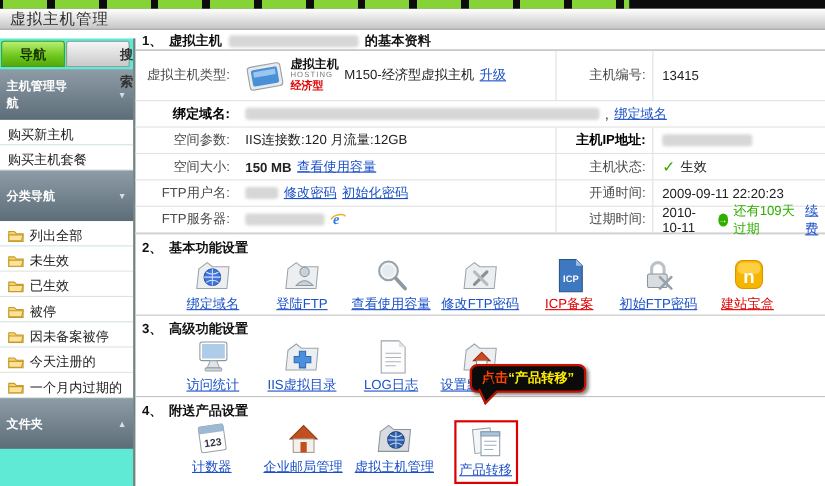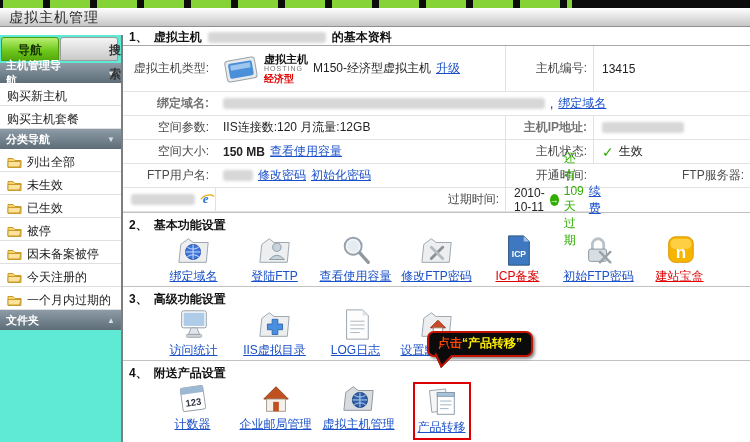--- a/index.html
+++ b/index.html
@@ -14,34 +14,34 @@
        background:linear-gradient(#ffffff,#c6c6c6);border-bottom:1px solid #8f8f8f;}
   .titlebar .t{font-size:14px;color:#2b2b2b;padding:1px 0 0 9px;letter-spacing:1px;}
   
   .sidebar{position:absolute;top:35px;left:0;width:121px;height:415px;background:#5eead4;border-right:2px solid #7e7e7e;}
   .tabs{display:flex;gap:1px;padding:2px 0 0 1px;height:28px;box-sizing:border-box;}
   .tab{width:58px;height:24px;line-height:24px;text-align:center;font-size:12px;font-weight:bold;
        border-radius:3px 3px 0 0;box-sizing:border-box;cursor:pointer;}
   .tab.active{background:linear-gradient(#b9ef72,#6cc51a 60%,#55a90d);border:1px solid #4d9a0c;color:#173300;}
   .tab.inactive{background:linear-gradient(#f5f5f5,#c9c9c9);border:1px solid #9a9a9a;color:#333;padding-left:48px;}
   .sb-header{height:14px;background:linear-gradient(#8d9ca6,#5d6d77);color:#fff;font-size:11px;font-weight:bold;
-       padding:3px 6px;display:flex;justify-content:space-between;align-items:center;cursor:pointer;gap:41px;}
+       padding:16px 6px;display:flex;justify-content:space-between;align-items:center;cursor:pointer;gap:41px;}
   .sb-header .arr{font-size:8px;color:#d7dee3;}
   .sb-item{height:22px;border-bottom:1px solid #e0e0e0;display:flex;align-items:flex-end;
        padding-left:7px;font-size:12px;color:#222;gap:5px;background:#fff;cursor:pointer;}
   .sb-item svg{flex:0 0 auto;}
   
   .main{position:absolute;top:27px;left:123px;width:627px;height:415px;}
   .sec1-header{height:16px;padding:2px 0 0 6px;font-size:12px;font-weight:bold;color:#111;
        border-bottom:1px solid #a8a8a8;display:flex;align-items:center;gap:6px;}
   .blur{display:inline-block;background:#d7d7d7;border-radius:3px;filter:blur(1.6px);vertical-align:middle;}
   .info{display:grid;grid-template-columns:92px 290px 88px 157px;}
   .cell{border-bottom:1px solid #e2e2e2;display:flex;align-items:center;box-sizing:border-box;}
   .lbl{justify-content:flex-end;padding-right:6px;color:#4a4a4a;text-align:center;}
-  .lbl.bold{font-weight:bold;color:#737373;}
+  .lbl.bold{font-weight:bold;color:#000000;}
   .val{padding-left:8px;gap:5px;}
   .bl{border-left:1px solid #e2e2e2;}
   .h46{height:46px;} .h24{height:24px;}
   .span3{grid-column:2/5;}
   .lk{color:#1a50c8;text-decoration:underline;cursor:pointer;}
   .logo{display:flex;align-items:center;gap:3px;}
   .logo-txt{display:flex;flex-direction:column;line-height:10px;}
   .logo-txt .l1{font-weight:bold;font-size:11px;color:#111;}
   .logo-txt .l2{font-size:7px;color:#777;letter-spacing:1px;}
   .logo-txt .l3{font-size:10px;font-weight:bold;color:#e00000;}
@@ -212,20 +212,21 @@
       <span>生效</span>
     </div>
 
     <div class="cell lbl h24">FTP用户名:</div>
     <div class="cell val h24">
       <span class="blur" style="width:30px;height:11px;"></span>
       <span class="lk">修改密码</span>
       <span class="lk">初始化密码</span>
     </div>
     <div class="cell lbl h24 bl">开通时间:</div>
+    <div class="cell val h24 bl">2009-09-11 22:20:23</div>
 
     <div class="cell lbl h24">FTP服务器:</div>
     <div class="cell val h24">
       <span class="blur" style="width:72px;height:11px;"></span>
       <span>
         <svg width="15" height="15" viewBox="0 0 16 16">
             <text x="3" y="13" font-size="14" font-style="italic" font-weight="bold" fill="#2f7ce0" font-family="Liberation Serif, serif">e</text>
             <path d="M1 9 C4 4 13 3 15 6" stroke="#e8b020" stroke-width="1.4" fill="none"></path>
           </svg>
       </span>

